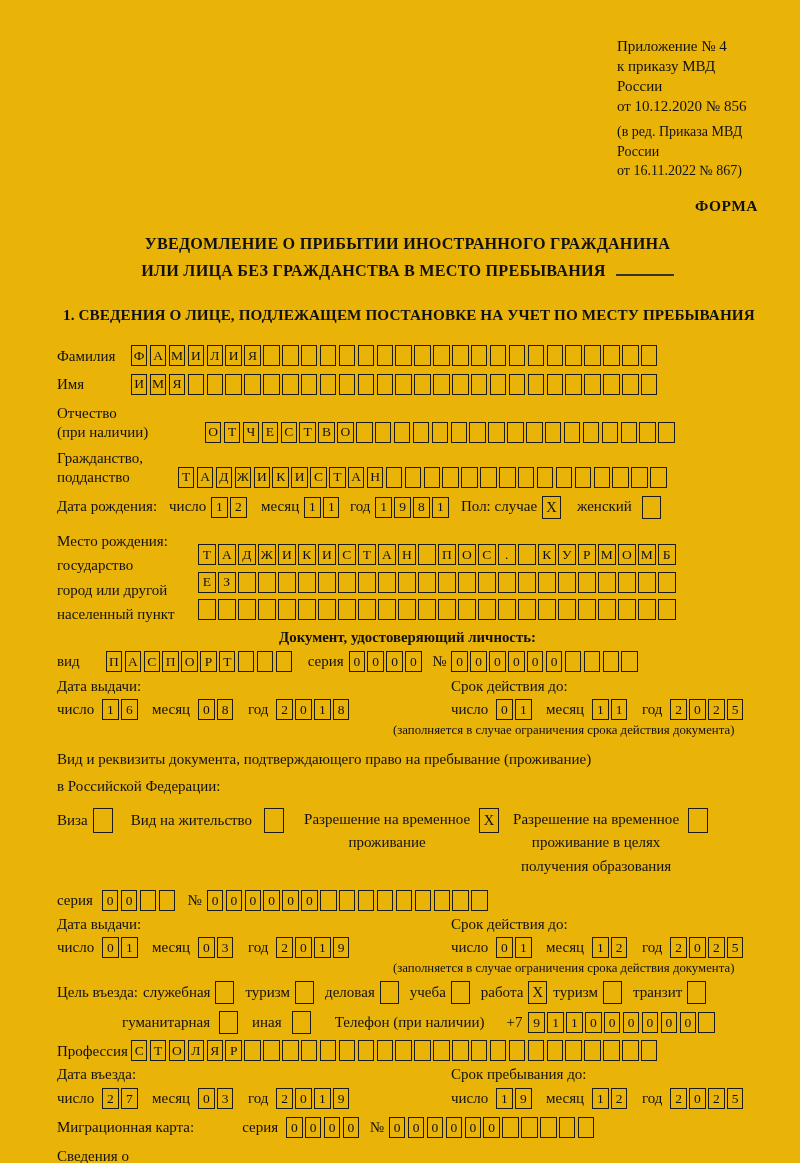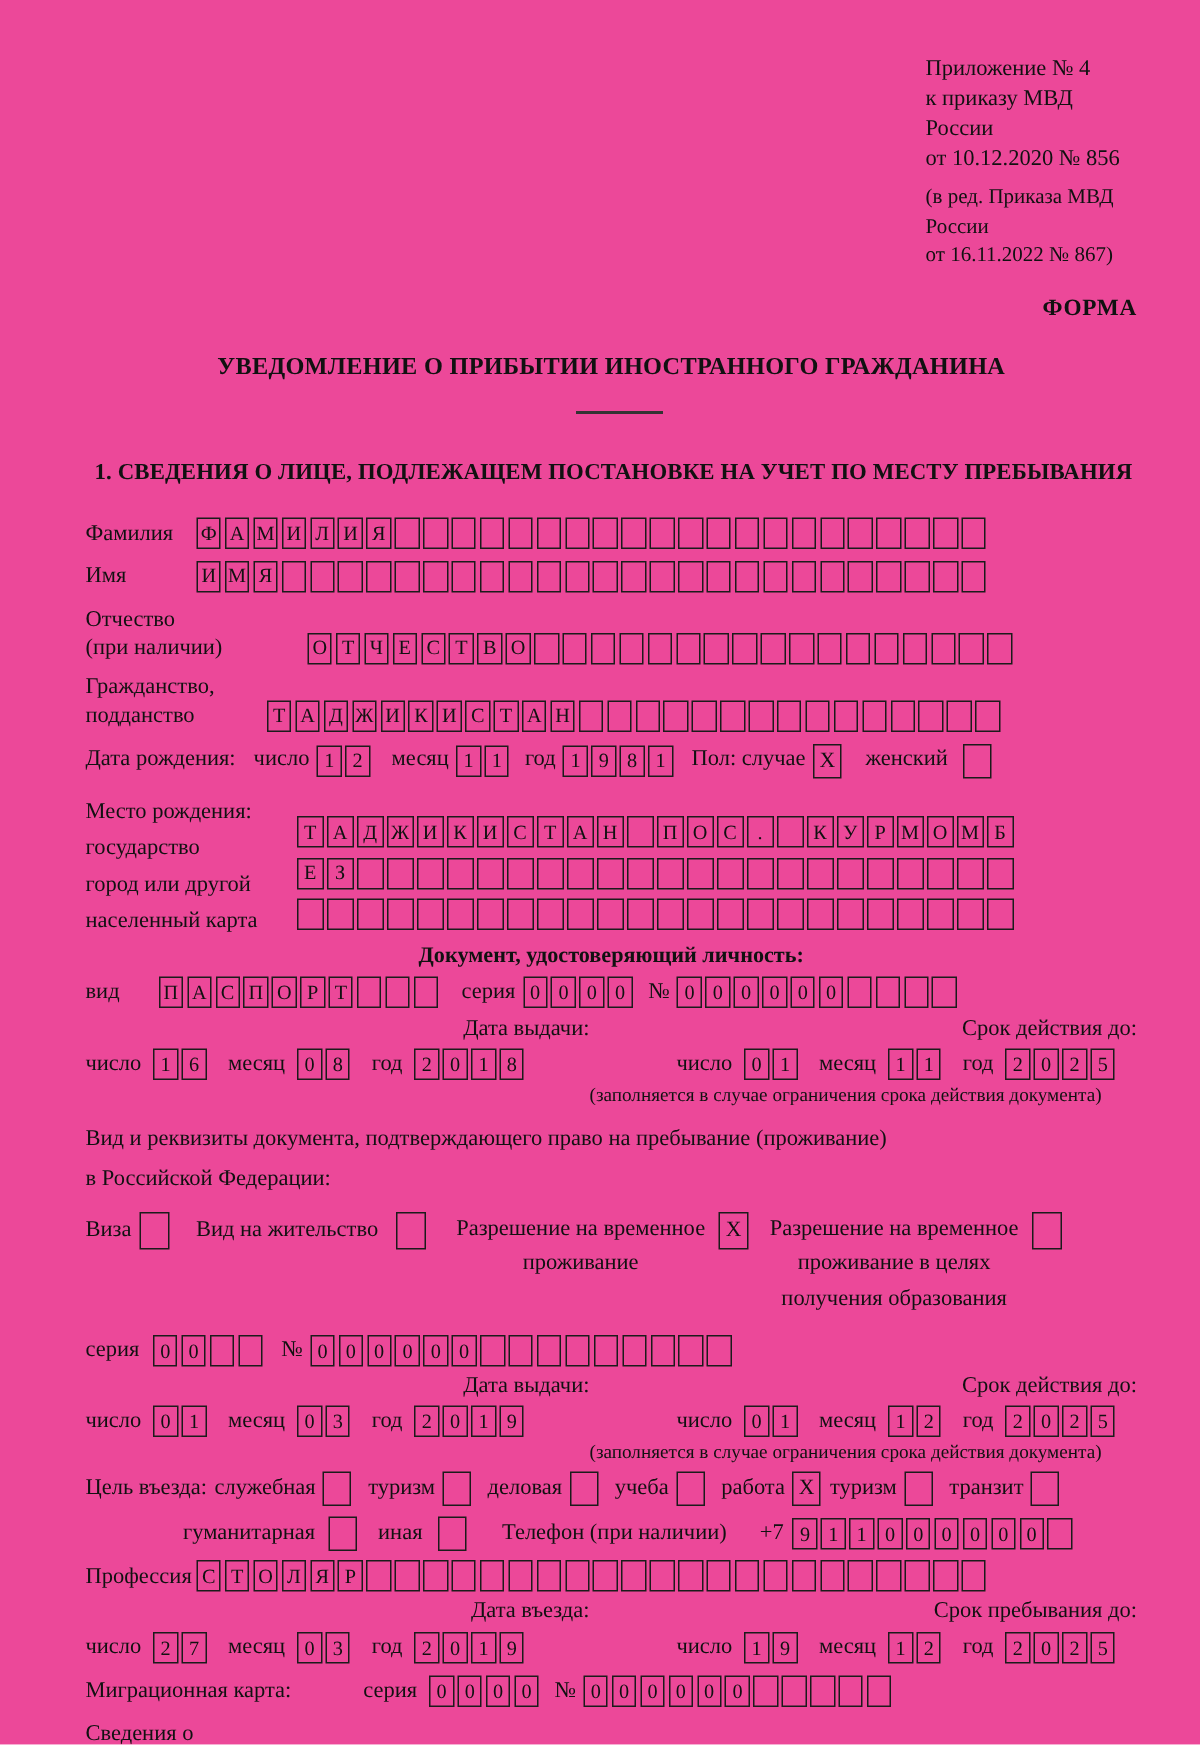--- a/index.html
+++ b/index.html
@@ -1,18 +1,18 @@
 <!DOCTYPE html>
 <html><head>
 <meta charset="utf-8">
 <style>
   *{box-sizing:border-box;margin:0;padding:0}
   html,body{background:#ffffff}
   .page{
-    width:800px;height:1163px;background:#ec4899;color:#111;
+    width:800px;height:1163px;background:#eab308;color:#111;
     font-family:"Liberation Serif","DejaVu Serif",serif;
     font-size:15px;line-height:1.3;position:relative;
     padding:36px 42px 18px 57px;overflow:hidden;
   }
   .b{font-weight:bold}
   .small{font-size:12.8px}
   .ctr{text-align:center}
 
   
   .hdr{margin-left:560px;line-height:1.34}
@@ -33,21 +33,21 @@
 
   
   .row{display:flex;align-items:flex-end;margin-bottom:6px}
   .lab{flex:none;padding-top:3px}
   .w74{width:74px}.w148{width:148px}.w121{width:121px}.w141{width:141px}.w133{width:133px}
 
   
   .dates{display:flex;margin-top:4px;margin-bottom:2px}
   .dcol1{width:336px}
   .dcol2{margin-left:58px}
-  .dhead{text-align:right;margin-bottom:3px}
+  .dhead{text-align:left;margin-bottom:3px}
   .dline{display:flex;align-items:center}
   .dline .t{margin-right:8px}
   .dline .cells{margin-right:12px}
   .note-r{margin-left:336px;margin-top:2px;margin-bottom:4px}
 
   
   .irow{display:flex;align-items:center}
   .irow .t{margin-right:5px}
   .irow .cbox{margin-right:11px}
 
@@ -73,21 +73,21 @@
     <div class="hdr2">
       <div>(в ред. Приказа МВД России</div>
       <div>от 16.11.2022 № 867)</div>
     </div>
   </div>
   <div class="forma">ФОРМА</div>
 
   <div class="title">
     <div>УВЕДОМЛЕНИЕ О ПРИБЫТИИ ИНОСТРАННОГО ГРАЖДАНИНА</div>
     <div>
-      <span class="blank"></span>
+      <span>ИЛИ ЛИЦА БЕЗ ГРАЖДАНСТВА В МЕСТО ПРЕБЫВАНИЯ</span><span class="blank"></span>
     </div>
   </div>
 
   <div class="sec1">1. СВЕДЕНИЯ О ЛИЦЕ, ПОДЛЕЖАЩЕМ ПОСТАНОВКЕ НА УЧЕТ ПО МЕСТУ ПРЕБЫВАНИЯ</div>
 
   <div class="row">
     <span class="lab w74">Фамилия</span>
     <span class="cells">
         <span class="cell">Ф</span>
         <span class="cell">А</span>
@@ -246,21 +246,21 @@
     <span class="cbox sm" style="margin-right:16px">X</span>
     <span class="t" style="margin-right:10px">женский</span>
     <span class="cbox sm"></span>
   </div>
 
   <div class="row" style="margin-bottom:1px">
     <span class="lab w141" style="line-height:24.5px">
       <span>Место рождения:</span><br>
       <span>государство</span><br>
       <span>город или другой</span><br>
-      <span>населенный карта</span>
+      <span>населенный пункт</span>
     </span>
     <span class="mr-right">
       <span class="cells cellw">
           <span class="cell">Т</span>
           <span class="cell">А</span>
           <span class="cell">Д</span>
           <span class="cell">Ж</span>
           <span class="cell">И</span>
           <span class="cell">К</span>
           <span class="cell">И</span>

